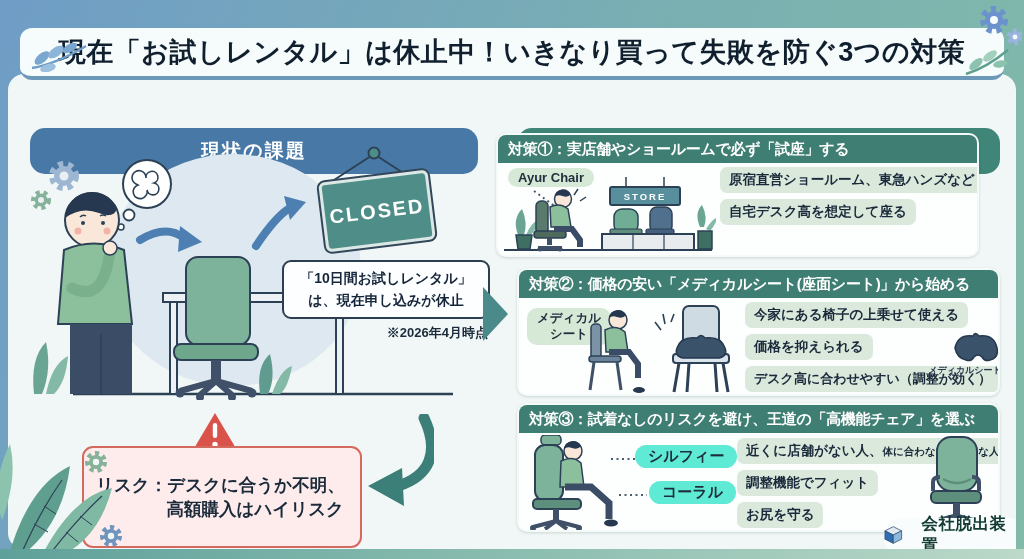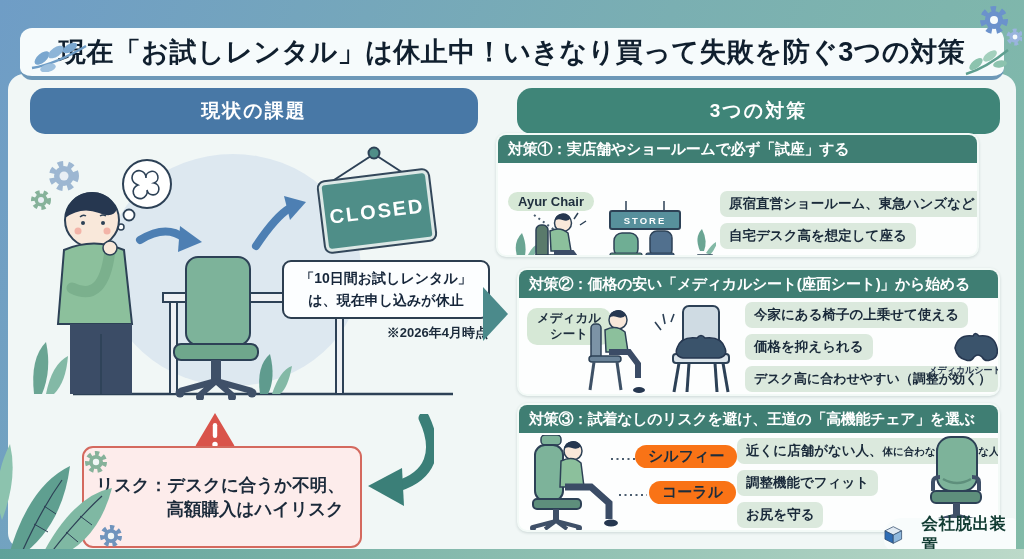--- a/index.html
+++ b/index.html
@@ -7,21 +7,21 @@
     font-family:"Liberation Sans",sans-serif;color:#16263a;
     background:linear-gradient(110deg,#6f9dc6 0%,#7aafb2 55%,#82bba8 100%);}
   .abs{position:absolute;}
   .bottom-band{left:0;top:549px;width:1024px;height:10px;
     background:linear-gradient(90deg,#5fa19a,#8fc0b2 55%,#bcd9c9);}
   .main-card{left:8px;top:74px;width:1008px;height:475px;background:#f1f7f6;border-radius:16px;}
   .title-card{left:20px;top:28px;width:984px;height:48px;background:#f6fbfc;border-radius:12px;
     border-bottom:4px solid #6d98b8;display:flex;align-items:center;justify-content:center;}
   .title-text{font-size:27px;font-weight:bold;color:#101f2e;letter-spacing:.5px;white-space:nowrap;}
   .panel-header{height:46px;border-radius:15px;color:#fff;font-size:19px;font-weight:bold;
-    display:flex;align-items:center;justify-content:center;letter-spacing:2px;}
+    display:flex;align-items:center;justify-content:center;letter-spacing:2px;margin-top:40px;}
   .left-header{left:30px;top:88px;width:448px;background:#4878a6;}
   .right-header{left:517px;top:88px;width:483px;background:#3f8578;}
   .section{width:483px;background:#fdfefe;border-radius:10px;overflow:hidden;
     box-shadow:0 1px 3px rgba(40,70,70,.18);border:2px solid #f3faf7;box-sizing:border-box;}
   .sec1{left:496px;top:133px;height:124px;}
   .sec2{left:517px;top:268px;height:128px;}
   .sec3{left:517px;top:403px;height:129px;}
   .section-header{height:28px;background:#3f7e73;color:#fff;font-weight:bold;font-size:15px;
     line-height:28px;padding-left:10px;letter-spacing:-.3px;white-space:nowrap;}
   .section-body{position:relative;width:100%;}
@@ -40,21 +40,21 @@
   .flow-triangle{left:483px;top:287px;width:0;height:0;
     border-top:27px solid transparent;border-bottom:27px solid transparent;border-left:25px solid #4b8a8b;}
   .risk-box{left:82px;top:446px;width:280px;background:#fdeceb;border:2.5px solid #d4695e;
     border-radius:11px;padding:25px 12px;box-sizing:border-box;font-size:17.5px;font-weight:bold;color:#1b2a3a;}
   .risk-line2{text-align:right;padding-right:4px;}
   .brand{left:884px;top:518px;width:132px;height:34px;background:#f8fcfc;
     border-radius:18px 4px 0 12px;display:flex;align-items:center;justify-content:center;gap:19px;}
   .brand-text{font-size:16.5px;font-weight:bold;color:#123c33;letter-spacing:.5px;}
   .store-label{fill:#fff;font-size:9.5px;font-weight:bold;letter-spacing:2px;font-family:"Liberation Sans",sans-serif;}
   .cap{font-size:9px;font-weight:bold;color:#25354a;text-align:center;white-space:nowrap;}
-  .tag-round{background:#f97316;border-radius:13px;font-weight:bold;color:#1d2d3c;
+  .tag-round{background:#5eead4;border-radius:13px;font-weight:bold;color:#1d2d3c;
     padding:2px 13px;font-size:15px;white-space:nowrap;}
   .b1-main{font-size:13.5px;} .b1-sub{font-size:10.5px;}
 </style>
 </head>
 <body>
 
 <div id="scene">
 
   <div class="abs main-card"></div>
 
@@ -207,21 +207,21 @@
       <circle cx="16" cy="16" r="3.2" fill="#f1f7f6"></circle>
   </svg>
   <svg class="abs" style="left:96px;top:521px;" width="30" height="30">
     <circle cx="15" cy="15" r="8" fill="none" stroke="#6f94bd" stroke-width="6" stroke-dasharray="3.8 3.5"></circle>
     <circle cx="15" cy="15" r="7" fill="#6f94bd"></circle>
       <circle cx="15" cy="15" r="3.2" fill="#f1f7f6"></circle>
   </svg>
 
   <div class="abs section sec1">
     <div class="section-header">対策①：実店舗やショールームで必ず「試座」する</div>
-    <div class="section-body" style="height:92px;margin-top:24px;">
+    <div class="section-body" style="height:92px;">
       <span class="abs tag" style="left:10px;top:5px;">Ayur Chair</span>
       <svg class="abs" style="left:34px;top:26px;" width="28" height="20">
         <line x1="2" y1="2" x2="24" y2="18" stroke="#4a5c6e" stroke-width="2" stroke-dasharray="2 3.5"></line>
       </svg>
       <svg class="abs" style="left:4px;top:14px;" width="214" height="78" viewBox="0 0 214 78">
         <line x1="2" y1="73" x2="210" y2="73" stroke="#2d4156" stroke-width="2"></line>
         <g>
           <path d="M16,58 Q10,42 20,32 Q26,46 22,58 z" fill="#6aa593"></path>
           <path d="M24,58 Q30,44 38,42 Q34,54 28,58 z" fill="#83b9a6"></path>
           <path d="M14,58 h16 l-2,14 h-12 z" fill="#3f6f62" stroke="#2d4156" stroke-width="1.5"></path>

